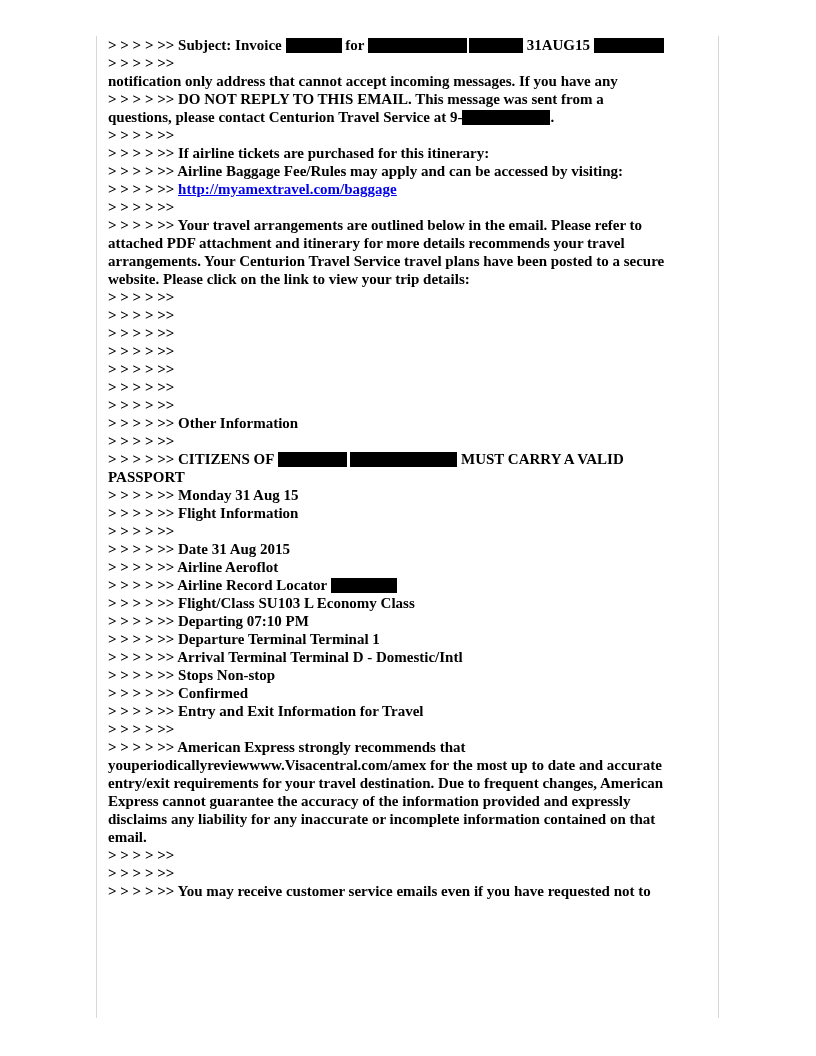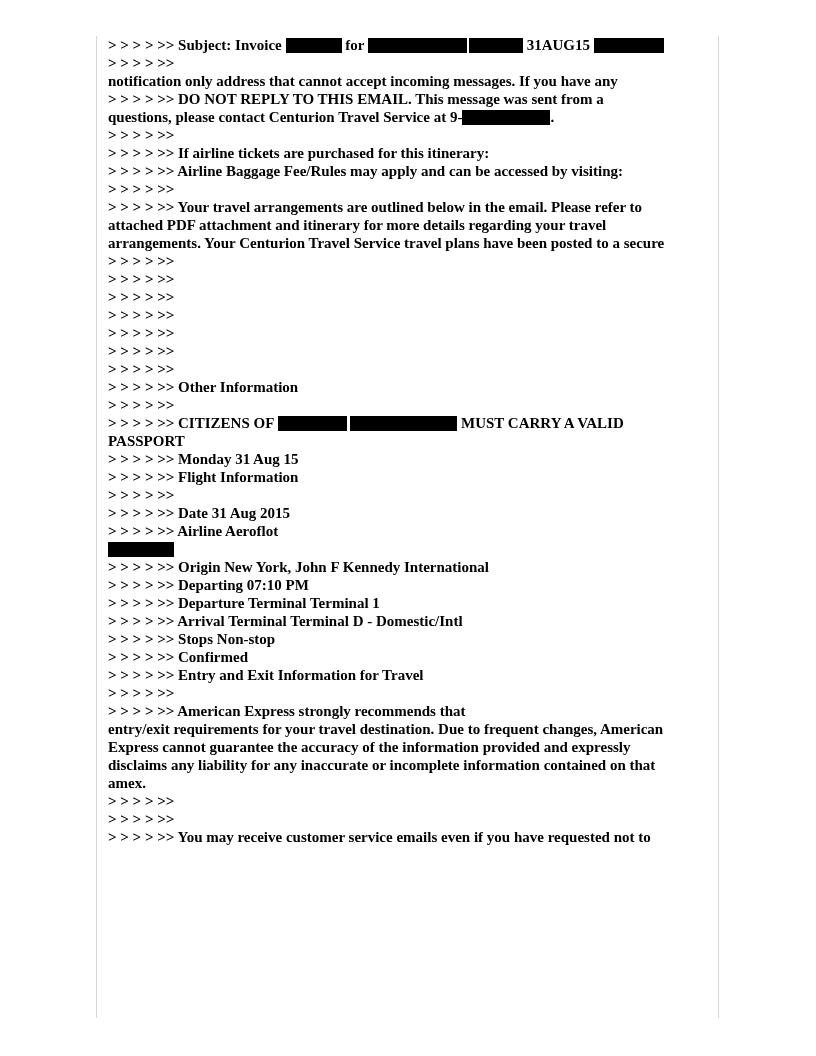--- a/index.html
+++ b/index.html
@@ -51,52 +51,55 @@
   <div class="quote-block">
     <div>
         <div class="line"><span>&gt; &gt; &gt; &gt; &gt;&gt; Subject: Invoice </span><span class="redact" style="width: 56px;"></span><span> for </span><span class="redact" style="width: 99px;"></span><span class="redact" style="width: 54px;"></span><span> 31AUG15 </span><span class="redact" style="width: 70px;"></span></div>
         <div class="line"><span>&gt; &gt; &gt; &gt; &gt;&gt;</span></div>
         <div class="line"><span>notification only address that cannot accept incoming messages. If you have any</span></div>
         <div class="line"><span>&gt; &gt; &gt; &gt; &gt;&gt; DO NOT REPLY TO THIS EMAIL. This message was sent from a</span></div>
         <div class="line"><span>questions, please contact Centurion Travel Service at 9-</span><span class="redact" style="width: 88px;"></span><span>.</span></div>
         <div class="line"><span>&gt; &gt; &gt; &gt; &gt;&gt;</span></div>
         <div class="line"><span>&gt; &gt; &gt; &gt; &gt;&gt; If airline tickets are purchased for this itinerary:</span></div>
         <div class="line"><span>&gt; &gt; &gt; &gt; &gt;&gt; Airline Baggage Fee/Rules may apply and can be accessed by visiting:</span></div>
+        <div class="line"><span>&gt; &gt; &gt; &gt; &gt;&gt; </span><a class="mail-link" href="#">http://myamextravel.com/baggage</a></div>
         <div class="line"><span>&gt; &gt; &gt; &gt; &gt;&gt;</span></div>
         <div class="line"><span>&gt; &gt; &gt; &gt; &gt;&gt; Your travel arrangements are outlined below in the email. Please refer to</span></div>
-        <div class="line"><span>attached PDF attachment and itinerary for more details regarding your travel</span></div>
+        <div class="line"><span>attached PDF attachment and itinerary for more details recommends your travel</span></div>
         <div class="line"><span>arrangements. Your Centurion Travel Service travel plans have been posted to a secure</span></div>
+        <div class="line"><span>website. Please click on the link to view your trip details:</span></div>
         <div class="line"><span>&gt; &gt; &gt; &gt; &gt;&gt;</span></div>
         <div class="line"><span>&gt; &gt; &gt; &gt; &gt;&gt;</span></div>
         <div class="line"><span>&gt; &gt; &gt; &gt; &gt;&gt;</span></div>
         <div class="line"><span>&gt; &gt; &gt; &gt; &gt;&gt;</span></div>
         <div class="line"><span>&gt; &gt; &gt; &gt; &gt;&gt;</span></div>
         <div class="line"><span>&gt; &gt; &gt; &gt; &gt;&gt;</span></div>
         <div class="line"><span>&gt; &gt; &gt; &gt; &gt;&gt;</span></div>
         <div class="line"><span>&gt; &gt; &gt; &gt; &gt;&gt; Other Information</span></div>
         <div class="line"><span>&gt; &gt; &gt; &gt; &gt;&gt;</span></div>
         <div class="line"><span>&gt; &gt; &gt; &gt; &gt;&gt; CITIZENS OF </span><span class="redact" style="width: 69px;"></span><span> </span><span class="redact" style="width: 107px;"></span><span> MUST CARRY A VALID</span></div>
         <div class="line"><span>PASSPORT</span></div>
         <div class="line"><span>&gt; &gt; &gt; &gt; &gt;&gt; Monday 31 Aug 15</span></div>
         <div class="line"><span>&gt; &gt; &gt; &gt; &gt;&gt; Flight Information</span></div>
         <div class="line"><span>&gt; &gt; &gt; &gt; &gt;&gt;</span></div>
         <div class="line"><span>&gt; &gt; &gt; &gt; &gt;&gt; Date 31 Aug 2015</span></div>
         <div class="line"><span>&gt; &gt; &gt; &gt; &gt;&gt; Airline Aeroflot</span></div>
-        <div class="line"><span class="redact" style="width: 66px;"></span></div>
-        <div class="line"><span>&gt; &gt; &gt; &gt; &gt;&gt; Origin New York, John F Kennedy International</span></div>
+        <div class="line"><span>&gt; &gt; &gt; &gt; &gt;&gt; Airline Record Locator </span><span class="redact" style="width: 66px;"></span></div>
+        <div class="line"><span>&gt; &gt; &gt; &gt; &gt;&gt; Flight/Class SU103 L Economy Class</span></div>
         <div class="line"><span>&gt; &gt; &gt; &gt; &gt;&gt; Departing 07:10 PM</span></div>
         <div class="line"><span>&gt; &gt; &gt; &gt; &gt;&gt; Departure Terminal Terminal 1</span></div>
         <div class="line"><span>&gt; &gt; &gt; &gt; &gt;&gt; Arrival Terminal Terminal D - Domestic/Intl</span></div>
         <div class="line"><span>&gt; &gt; &gt; &gt; &gt;&gt; Stops Non-stop</span></div>
         <div class="line"><span>&gt; &gt; &gt; &gt; &gt;&gt; Confirmed</span></div>
         <div class="line"><span>&gt; &gt; &gt; &gt; &gt;&gt; Entry and Exit Information for Travel</span></div>
         <div class="line"><span>&gt; &gt; &gt; &gt; &gt;&gt;</span></div>
         <div class="line"><span>&gt; &gt; &gt; &gt; &gt;&gt; American Express strongly recommends that</span></div>
+        <div class="line"><span>youperiodicallyreviewwww.Visacentral.com/amex for the most up to date and accurate</span></div>
         <div class="line"><span>entry/exit requirements for your travel destination. Due to frequent changes, American</span></div>
         <div class="line"><span>Express cannot guarantee the accuracy of the information provided and expressly</span></div>
         <div class="line"><span>disclaims any liability for any inaccurate or incomplete information contained on that</span></div>
-        <div class="line"><span>amex.</span></div>
+        <div class="line"><span>email.</span></div>
         <div class="line"><span>&gt; &gt; &gt; &gt; &gt;&gt;</span></div>
         <div class="line"><span>&gt; &gt; &gt; &gt; &gt;&gt;</span></div>
         <div class="line"><span>&gt; &gt; &gt; &gt; &gt;&gt; You may receive customer service emails even if you have requested not to</span></div>
       </div>
   </div>
 </div>
 
 </body></html>

